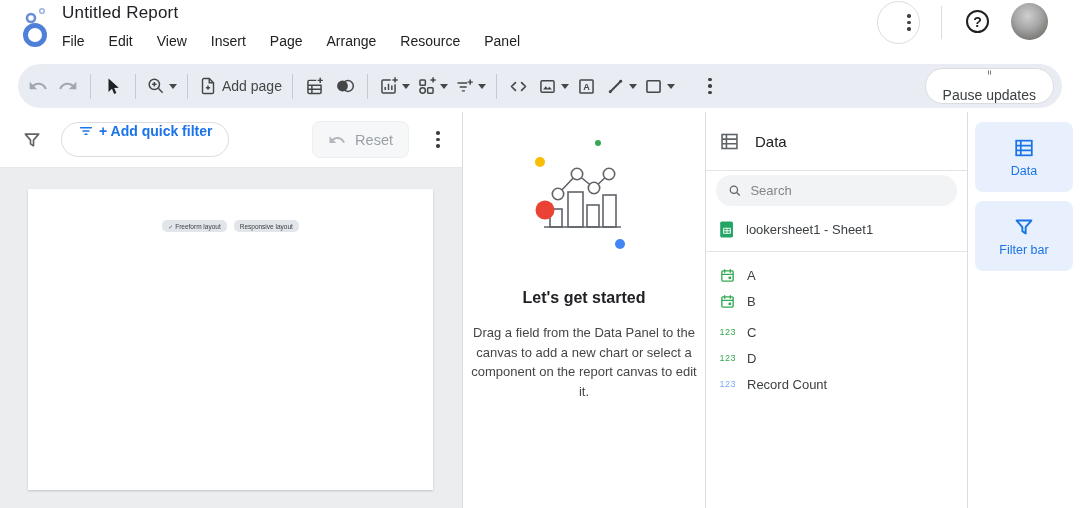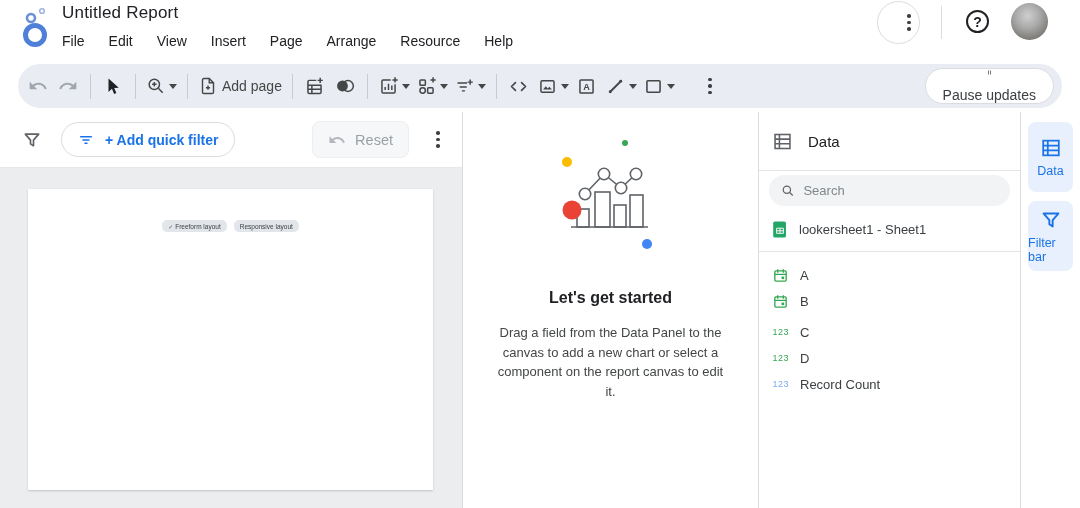--- a/index.html
+++ b/index.html
@@ -24,27 +24,27 @@
   .tlabel { font-size:14px; color:#444746; margin-left:4px; }
   .caret { width:0; height:0; border-left:4px solid transparent; border-right:4px solid transparent; border-top:5px solid #444746; margin-left:3px; }
   .spacer { flex:1; }
   .pause-btn { height:36px; margin-right:3px; background:#fff; border:1px solid #dadce0; border-radius:18px; display:flex; align-items:center; gap:11px; padding:0 17px; cursor:pointer;flex-direction:column; }
   .pause-label { font-size:14px; color:#3c4043; }
   svg.tic { display:block; }
 
   
   .main { position:absolute; top:112px; left:0; width:1080px; height:396px; display:flex; }
   .left-panel { width:463px; border-right:1px solid #dadce0; display:flex; flex-direction:column; }
-  .center-panel { width:296px; border-right:1px solid #dadce0; background:#fff; display:flex; flex-direction:column; align-items:center; }
+  .center-panel { width:243px; border-right:1px solid #dadce0; background:#fff; display:flex; flex-direction:column; align-items:center; }
   .data-panel { width:262px; border-right:1px solid #dadce0; background:#fff; }
   .right-rail { flex:1; background:#fff; padding:10px 7px; display:flex; flex-direction:column; gap:9px; }
 
   
   .filter-row { height:56px; background:#fff; border-bottom:1px solid #e7e8ea; display:flex; align-items:center; padding:0 16px 0 22px; flex-shrink:0; }
-  .quick-filter-pill { margin-left:19px; height:35px; border:1px solid #dadce0; border-radius:18px; background:#fff; display:flex; align-items:center; gap:11px; padding:0 16px; cursor:pointer; }
+  .quick-filter-pill { margin-left:19px; height:35px; border:1px solid #dadce0; border-radius:18px; background:#fff; display:flex; gap:5px; padding:0 16px; cursor:pointer; }
   .quick-filter-label { font-size:14px; color:#1a73e8; font-weight:bold; }
   .reset-btn { height:37px; background:#f6f7f8; border:1px solid #eceef0; border-radius:8px; display:flex; align-items:center; gap:9px; padding:0 15px; color:#9aa0a6;margin-left:48px; }
   .reset-label { font-size:14.5px; color:#9aa0a6; }
   .kebab { width:16px; display:flex; flex-direction:column; align-items:center; gap:3px; cursor:pointer; margin-left:21px; }
   .kebab i { width:3.5px; height:3.5px; border-radius:50%; background:#3c4043; }
   .canvas-area { flex:1; background:#ebedef; position:relative; }
   .canvas-page { position:absolute; left:28px; top:21px; width:405px; height:301px; background:#fff; box-shadow:0 1px 2px rgba(0,0,0,.18); }
   .chips { display:flex; justify-content:center; gap:7px; padding-top:31px; }
   .chip { background:#e2e6eb; border-radius:5px; font-size:6.5px; color:#3c4043; padding:2.5px 6px; display:flex; align-items:center; gap:2px; cursor:pointer; }
   .chip .check { font-size:6px; color:#5f6368; }
@@ -87,21 +87,21 @@
     </svg>
     <div class="report-title">Untitled Report</div>
     <div class="menubar">
       <span class="menu-item">File</span>
       <span class="menu-item">Edit</span>
       <span class="menu-item">View</span>
       <span class="menu-item">Insert</span>
       <span class="menu-item">Page</span>
       <span class="menu-item">Arrange</span>
       <span class="menu-item">Resource</span>
-      <span class="menu-item">Help</span>
+      <span class="menu-item">Panel</span>
     </div>
     <div class="more-circle">
       <span class="kebab">
           <i></i>
           <i></i>
           <i></i>
         </span>
     </div>
     <div class="topbar-divider"></div>
     <div class="help-btn">?</div>

